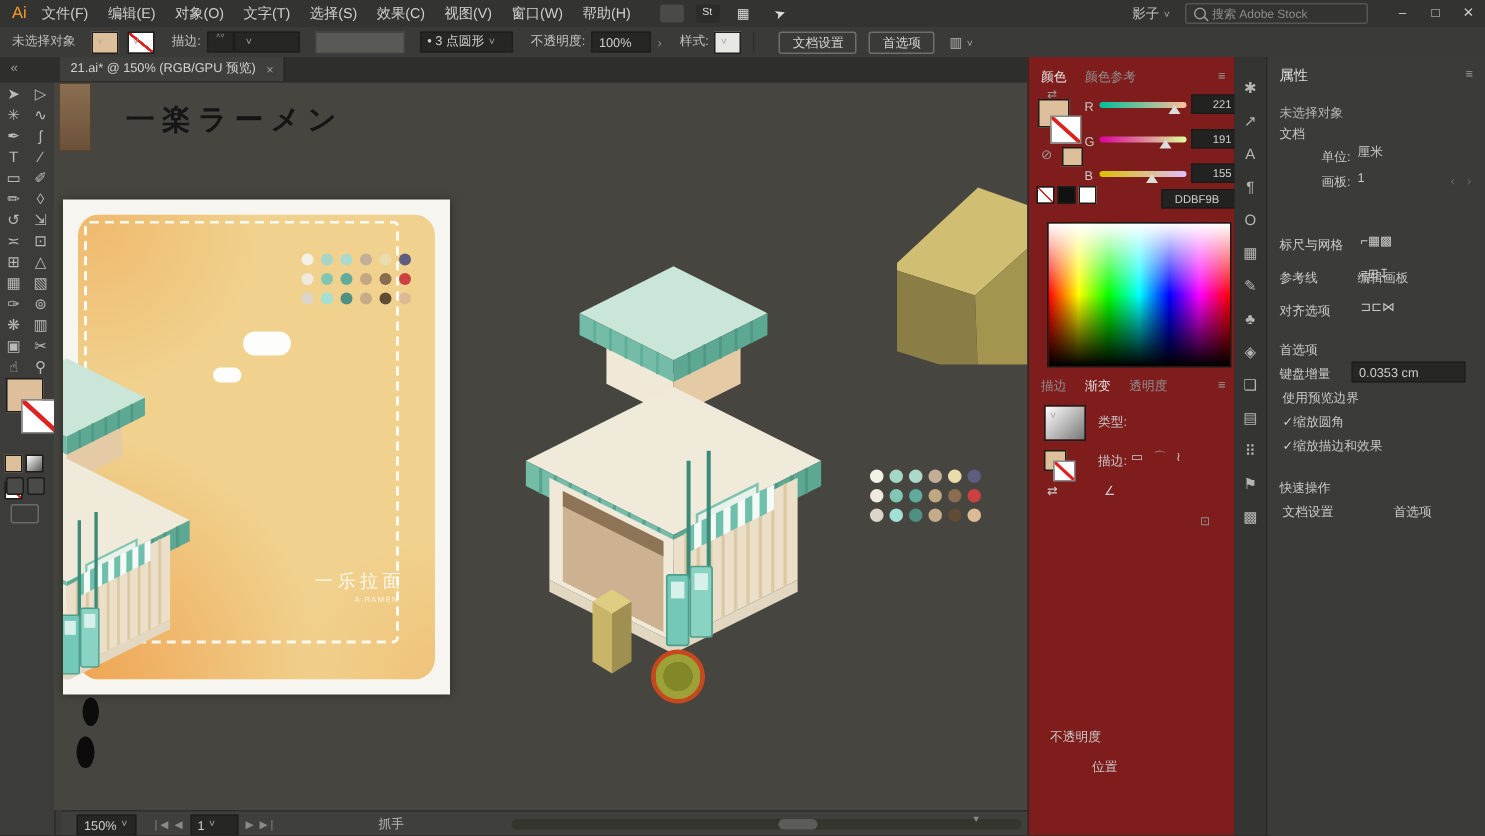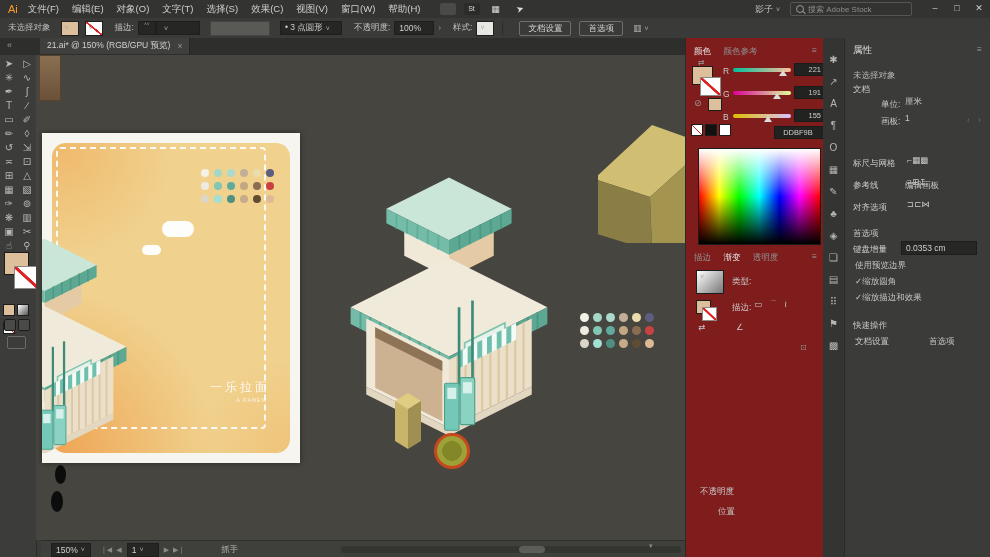--- a/index.html
+++ b/index.html
@@ -178,20 +178,21 @@
       <span class="mini" style="background:#DDBF9B;"></span><span class="mini" style="background:linear-gradient(135deg,#fff,#555);"></span><span class="mini none-sw"></span>
     </div>
     <div class="abs" style="left:4px;top:262px;">
       <span class="mini" style="border-radius:2px;background:#4a4a48;"></span><span class="mini" style="border-radius:2px;background:#4a4a48;"></span>
     </div>
     <div class="abs" style="left:7px;top:281px;width:17px;height:11px;border:1px solid #6a6a68;border-radius:2px;"></div>
   </div>
 
   <div id="canvas">
     <div class="abs" style="left:3px;top:0;width:20px;height:44px;background:linear-gradient(#8a6f52,#6b5138);border:1px solid #55432f;"></div>
+    <div id="jp-title">一楽ラーメン</div>
 
     <div id="artboard">
       <div id="poster"></div>
       <div id="poster-dash"></div>
       <svg class="abs" style="left:-100px;top:104px;" width="205" height="216" viewBox="0 0 220 232">
           <use href="#bldg"></use>
         </svg>
       <div class="dotgrid poster-palette">
         <span class="dot" style="background: rgb(244, 241, 230);"></span>
           <span class="dot" style="background: rgb(166, 214, 197);"></span>
@@ -339,21 +340,21 @@
     <div id="target-circle"></div>
   </div>
 
   <div id="statusbar">
     <span class="field dd" style="width:30px;margin-left:10px;">150%</span>
     <span class="nav-g" style="margin-left:10px;">❘◀</span>
     <span class="nav-g">◀</span>
     <span class="field dd" style="width:22px;margin:0 3px;">1</span>
     <span class="nav-g">▶</span>
     <span class="nav-g">▶❘</span>
-    <span style="margin-left:35px;color:#b5b5b3;">抓手</span>
+    <span style="margin-left:66px;color:#b5b5b3;">抓手</span>
     <span id="hscroll">
         <span id="hthumb"></span>
       </span>
     <span class="abs" style="left:608px;top:1px;color:#8a8a88;font-size:7px;">▾</span>
   </div>
 
   <div id="panel1">
     <div class="abs" style="left:8px;top:8px;">
       <span class="ptab active">颜色</span>
       <span class="ptab">颜色参考</span>
@@ -409,21 +410,21 @@
     </div>
     <span class="abs pl" style="left:50px;top:284px;">∠</span>
     <span class="ddbox abs" style="left:68px;top:281px;width:40px;"></span>
     <span class="abs pl" style="left:12px;top:284px;">⇄</span>
 
     <div id="bigGrad"></div>
     <span class="abs" style="left:114px;top:305px;color:#8f8f8d;font-size:8px;">⊡</span>
 
     <span class="abs pl" style="left:14px;top:448px;">不透明度</span>
     <span class="ddbox abs" style="left:60px;top:445px;width:44px;"></span>
-    <span class="abs pl" style="left:32px;top:468px;font-family:Liberation Serif, serif;">位置</span>
+    <span class="abs pl" style="left:42px;top:468px;font-family:Liberation Serif, serif;">位置</span>
     <span class="ddbox abs" style="left:60px;top:465px;width:44px;"></span>
   </div>
 
   <div id="dock">
     <span class="dockico">✱</span>
       <span class="dockico">↗</span>
       <span class="dockico">A</span>
       <span class="dockico">¶</span>
       <span class="dockico">O</span>
       <span class="dockico">▦</span>

